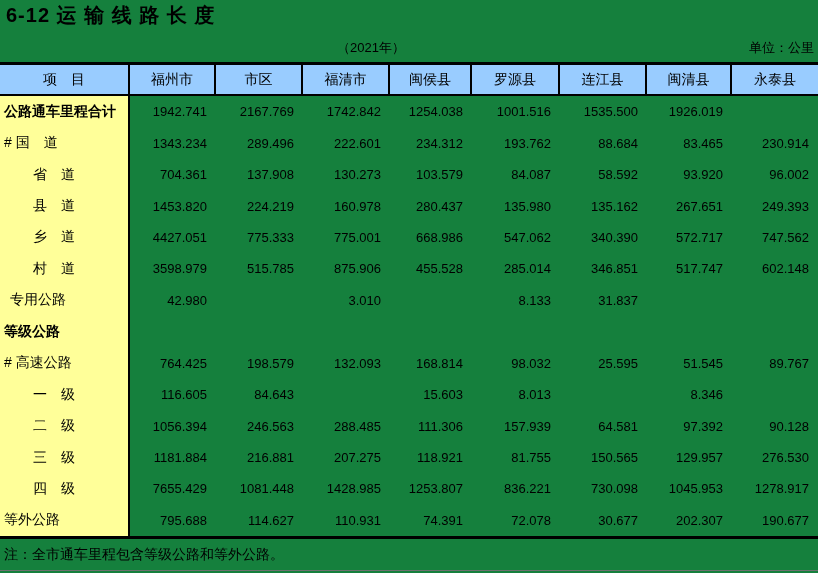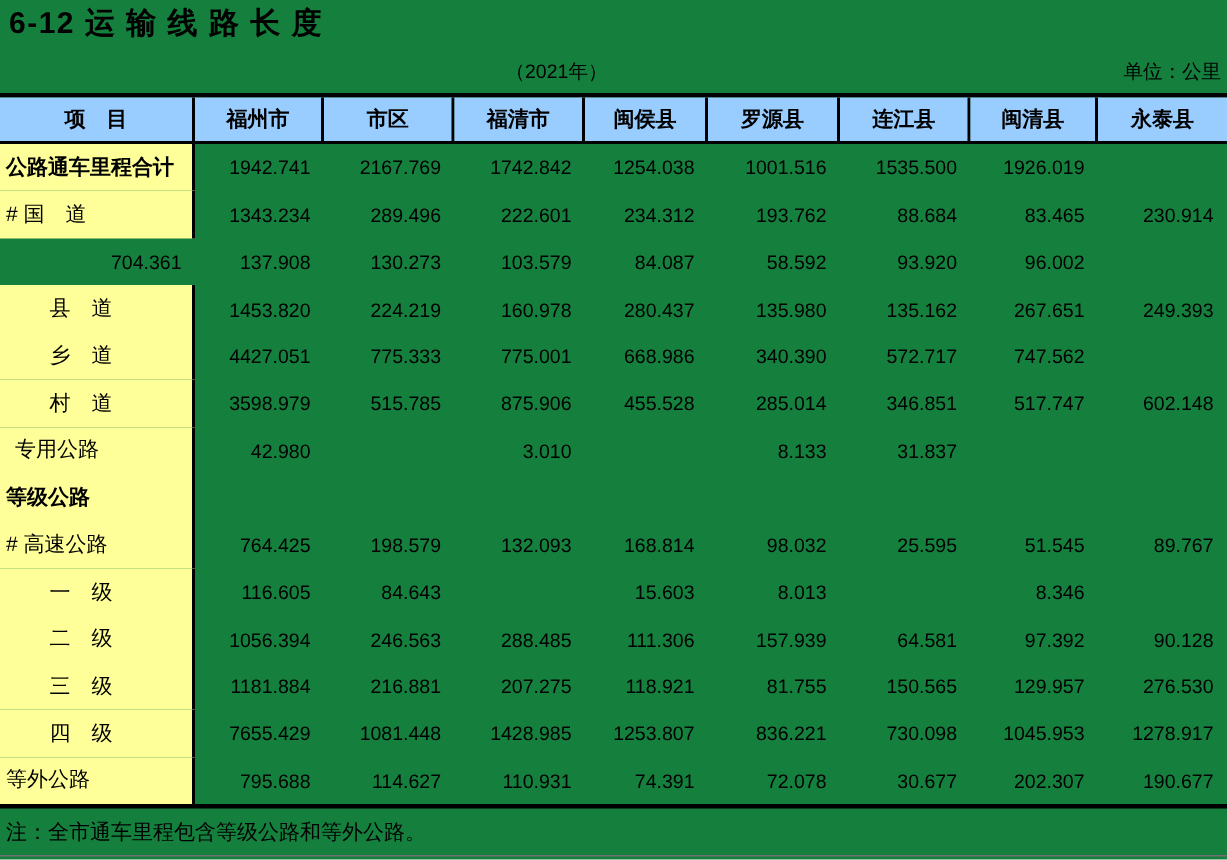--- a/index.html
+++ b/index.html
@@ -41,21 +41,21 @@
     display:grid;
     grid-template-columns:var(--cols);
     border-top:3px solid var(--border);
     border-bottom:2px solid var(--border);
     height:34px;
   }
   .hcell{
     background:var(--header-bg);
     border-right:2px solid var(--border);
     display:flex;align-items:center;justify-content:center;
-    font-size:14px;font-weight:bold;
+    font-size:14px;font-weight:normal;
     white-space:pre;
   }
   .hcell:last-child{border-right:none;}
   .tbody{
     border-bottom:3px solid var(--border);
   }
   .trow{
     display:grid;
     grid-template-columns:var(--cols);
     height:31.45px;
@@ -125,20 +125,21 @@
           <div class="cell num">1343.234</div>
           <div class="cell num">289.496</div>
           <div class="cell num">222.601</div>
           <div class="cell num">234.312</div>
           <div class="cell num">193.762</div>
           <div class="cell num">88.684</div>
           <div class="cell num">83.465</div>
           <div class="cell num">230.914</div>
         </div>
         <div class="trow">
+          <div class="cell label indent-3">省　道</div>
           <div class="cell num">704.361</div>
           <div class="cell num">137.908</div>
           <div class="cell num">130.273</div>
           <div class="cell num">103.579</div>
           <div class="cell num">84.087</div>
           <div class="cell num">58.592</div>
           <div class="cell num">93.920</div>
           <div class="cell num">96.002</div>
         </div>
         <div class="trow">
@@ -151,20 +152,21 @@
           <div class="cell num">135.162</div>
           <div class="cell num">267.651</div>
           <div class="cell num">249.393</div>
         </div>
         <div class="trow">
           <div class="cell label indent-3">乡　道</div>
           <div class="cell num">4427.051</div>
           <div class="cell num">775.333</div>
           <div class="cell num">775.001</div>
           <div class="cell num">668.986</div>
+          <div class="cell num">547.062</div>
           <div class="cell num">340.390</div>
           <div class="cell num">572.717</div>
           <div class="cell num">747.562</div>
         </div>
         <div class="trow">
           <div class="cell label indent-3">村　道</div>
           <div class="cell num">3598.979</div>
           <div class="cell num">515.785</div>
           <div class="cell num">875.906</div>
           <div class="cell num">455.528</div>

